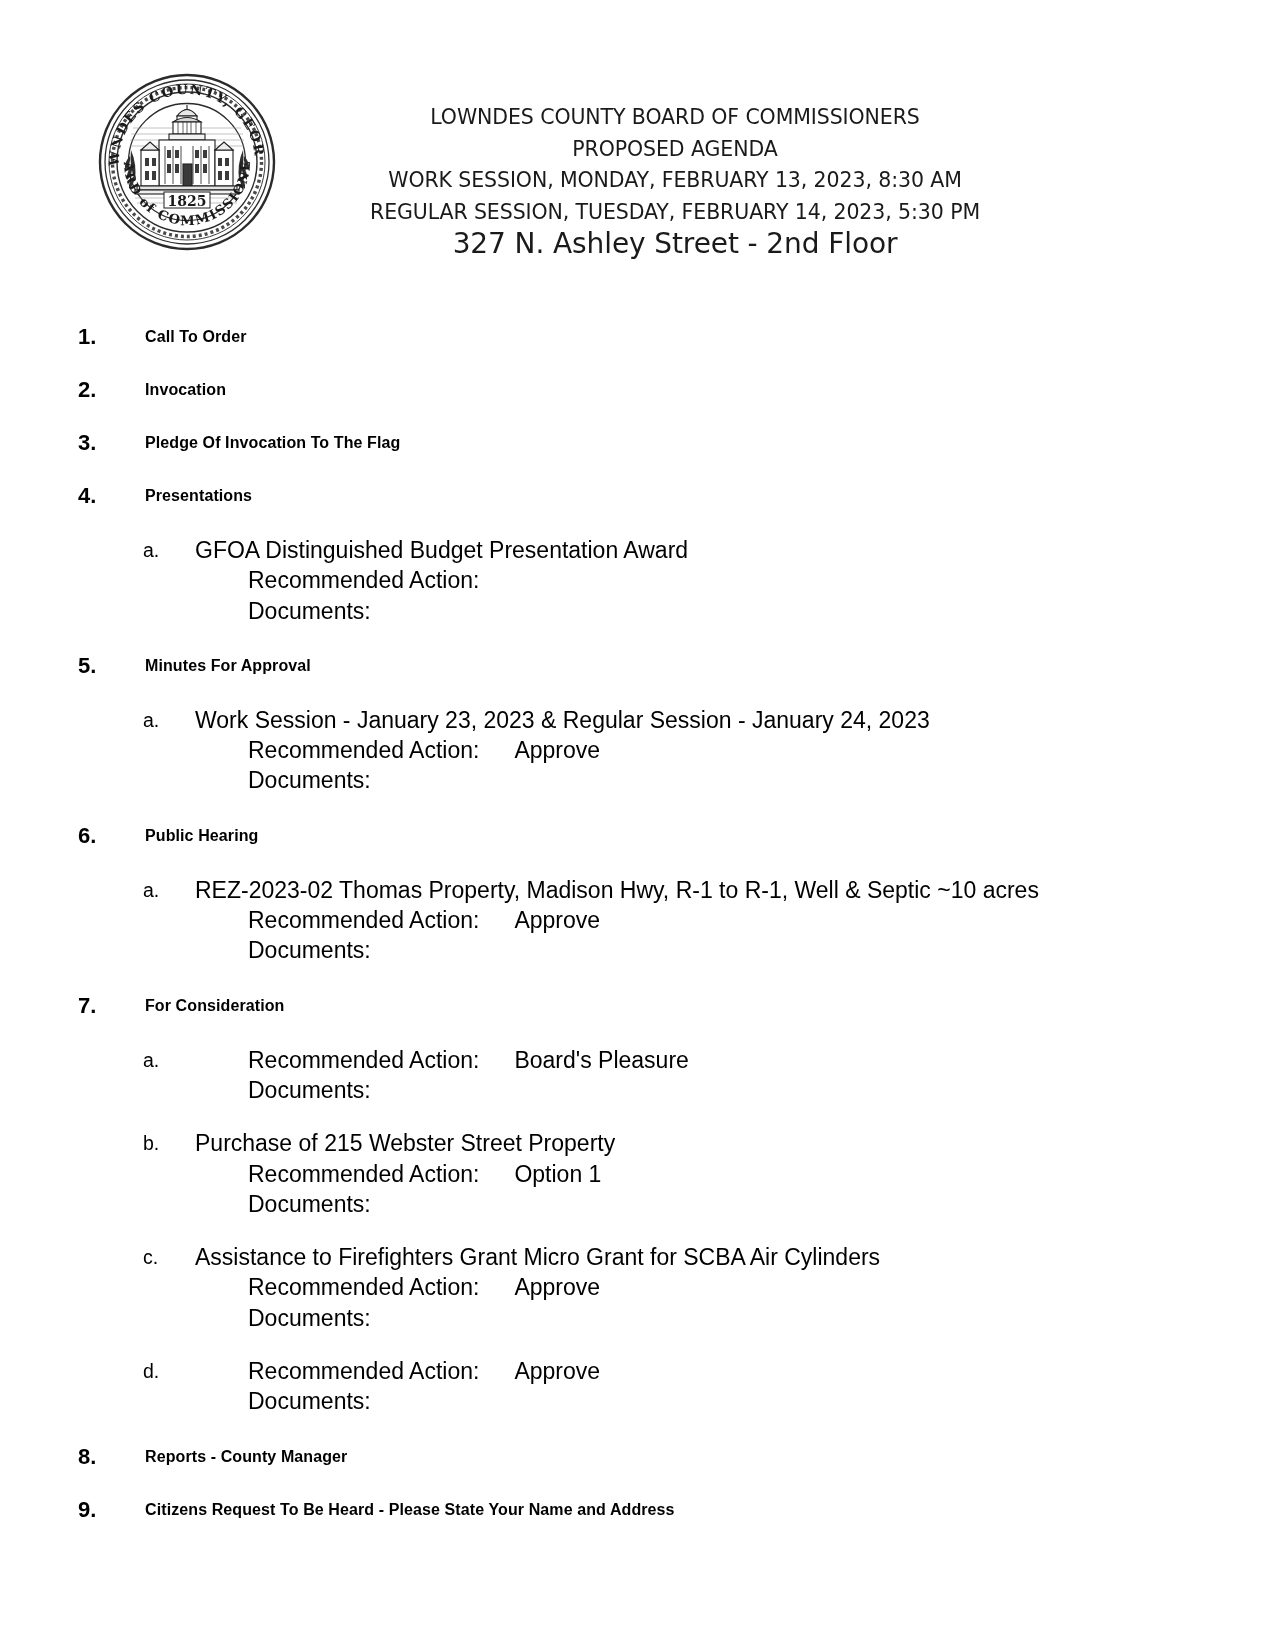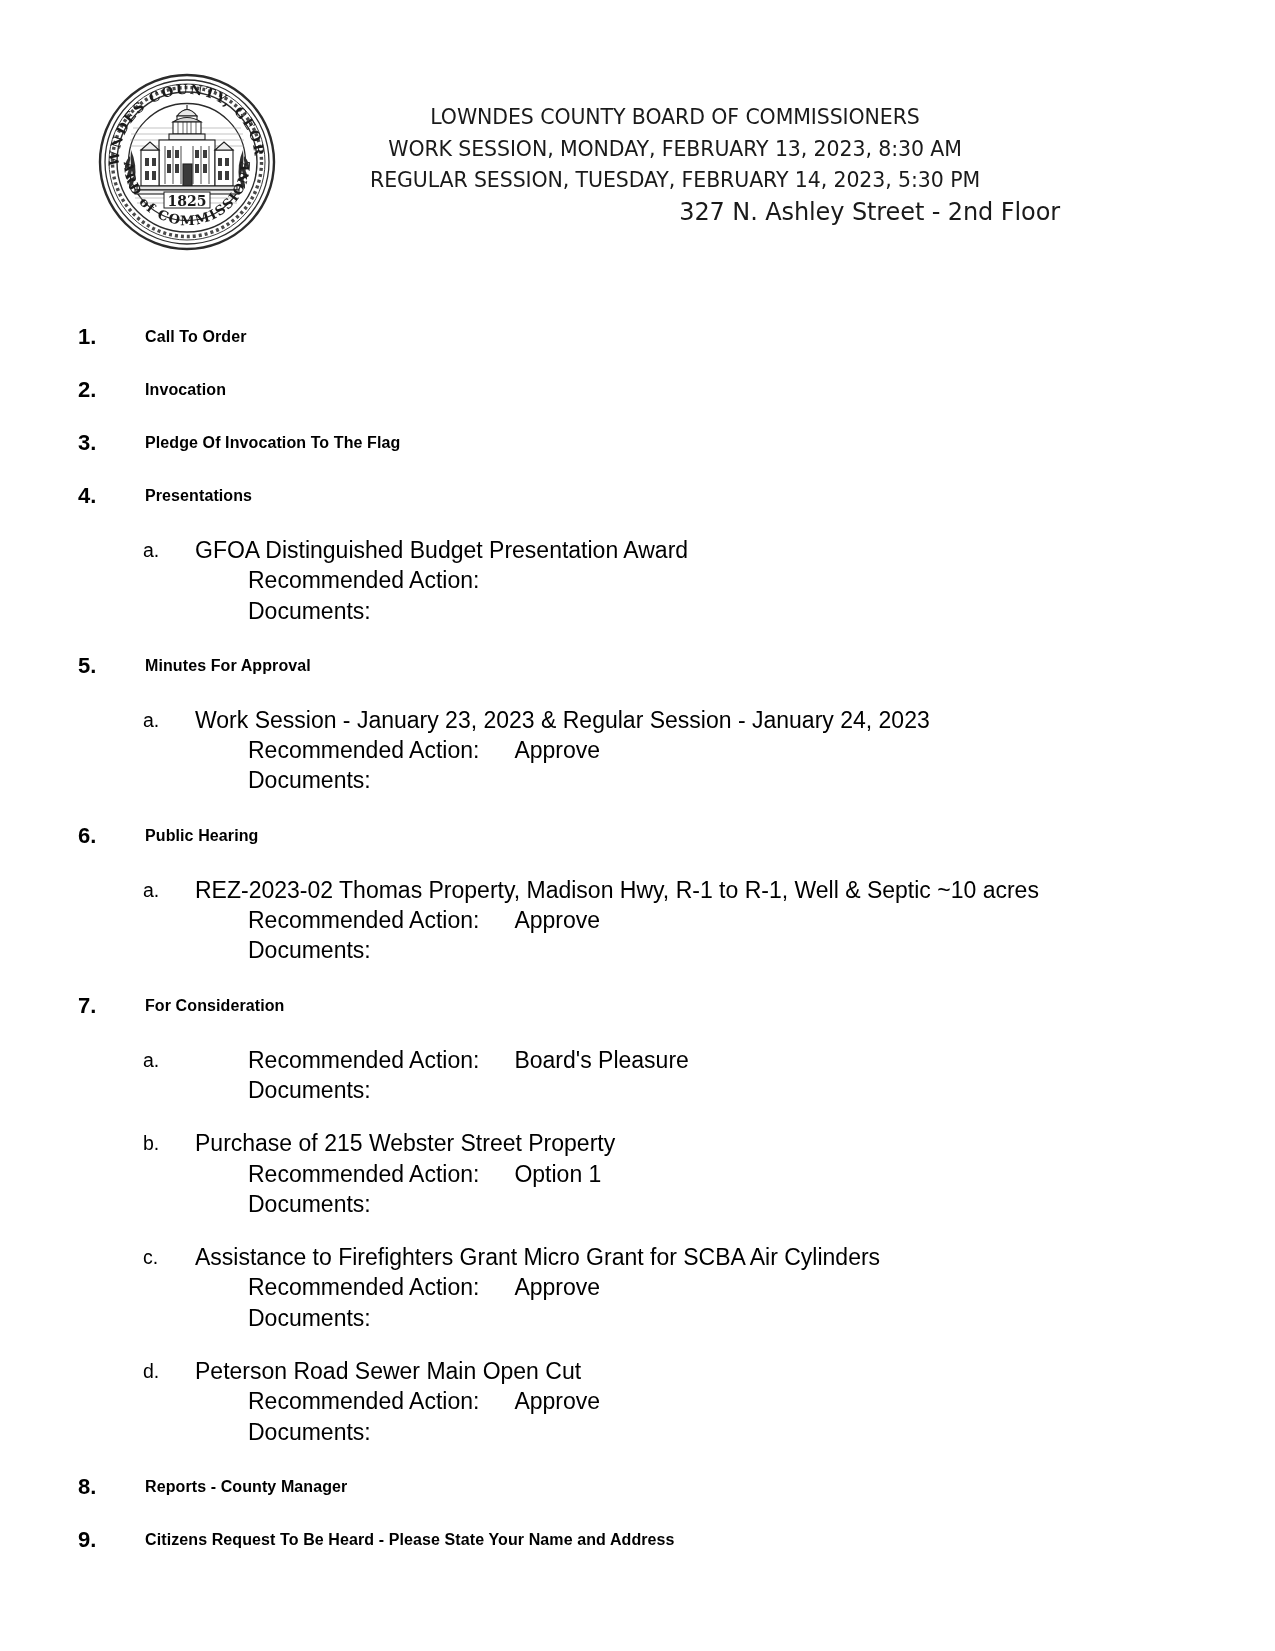--- a/index.html
+++ b/index.html
@@ -49,21 +49,21 @@
     text-align: center;
     font-family: "DejaVu Sans", "Liberation Sans", sans-serif;
     font-size: 20.5px;
     line-height: 31.5px;
     font-weight: 400;
     letter-spacing: -0.1px;
     color: #1a1a1a;
     margin-top: 26px;
   }
   .header-text .line { white-space: nowrap; }
-  .header-text .addr { font-size: 24px; text-align: right; }
+  .header-text .addr { font-size: 28px; }
 
   
   .agenda {
     position: relative;
     margin-top: 52px;
     padding-left: 0;
   }
 
   .top-item {
     position: relative;
@@ -239,20 +239,21 @@
           <textPath href="#arcTop" startOffset="50%" text-anchor="middle">LOWNDES COUNTY, GEORGIA</textPath>
         </text>
         <text font-family="DejaVu Serif, serif" font-size="13.2" font-weight="bold" fill="#1a1a1a" letter-spacing="1.5">
           <textPath href="#arcBot" startOffset="50%" text-anchor="middle">BOARD of COMMISSIONERS</textPath>
         </text>
       </svg>
     </div>
 
     <div class="header-text">
       <div class="line">LOWNDES COUNTY BOARD OF COMMISSIONERS</div>
+      <div class="line">PROPOSED AGENDA</div>
       <div class="line">WORK SESSION, MONDAY, FEBRUARY 13, 2023, 8:30 AM</div>
       <div class="line">REGULAR SESSION, TUESDAY, FEBRUARY 14, 2023, 5:30 PM</div>
       <div class="line addr">327 N. Ashley Street - 2nd Floor</div>
     </div>
   </div>
 
   <div class="agenda" id="agenda-root">
       <div class="top-item">
         <div class="top-row">
           <div class="top-num">1.</div>
@@ -357,21 +358,20 @@
             <div class="sub-body">
               <div class="sub-title">Assistance to Firefighters Grant Micro Grant for SCBA Air Cylinders</div>
               <div class="sub-detail"><span class="ra-label">Recommended Action:</span><span class="ra-value">Approve</span></div>
               <div class="sub-detail"><span class="ra-label">Documents:</span><span class="ra-value"></span></div>
             </div>
           </div>
           <div class="sub-spacer"></div>
           <div class="sub-item">
             <div class="sub-letter">d.</div>
             <div class="sub-body">
-              <div class="sub-title">Peterson Road Sewer Main Open Cut</div>
               <div class="sub-detail"><span class="ra-label">Recommended Action:</span><span class="ra-value">Approve</span></div>
               <div class="sub-detail"><span class="ra-label">Documents:</span><span class="ra-value"></span></div>
             </div>
           </div>
         </div>
         <div class="top-gap-after" style="height: 25px;"></div>
       </div>
       <div class="top-item">
         <div class="top-row">
           <div class="top-num">8.</div>

